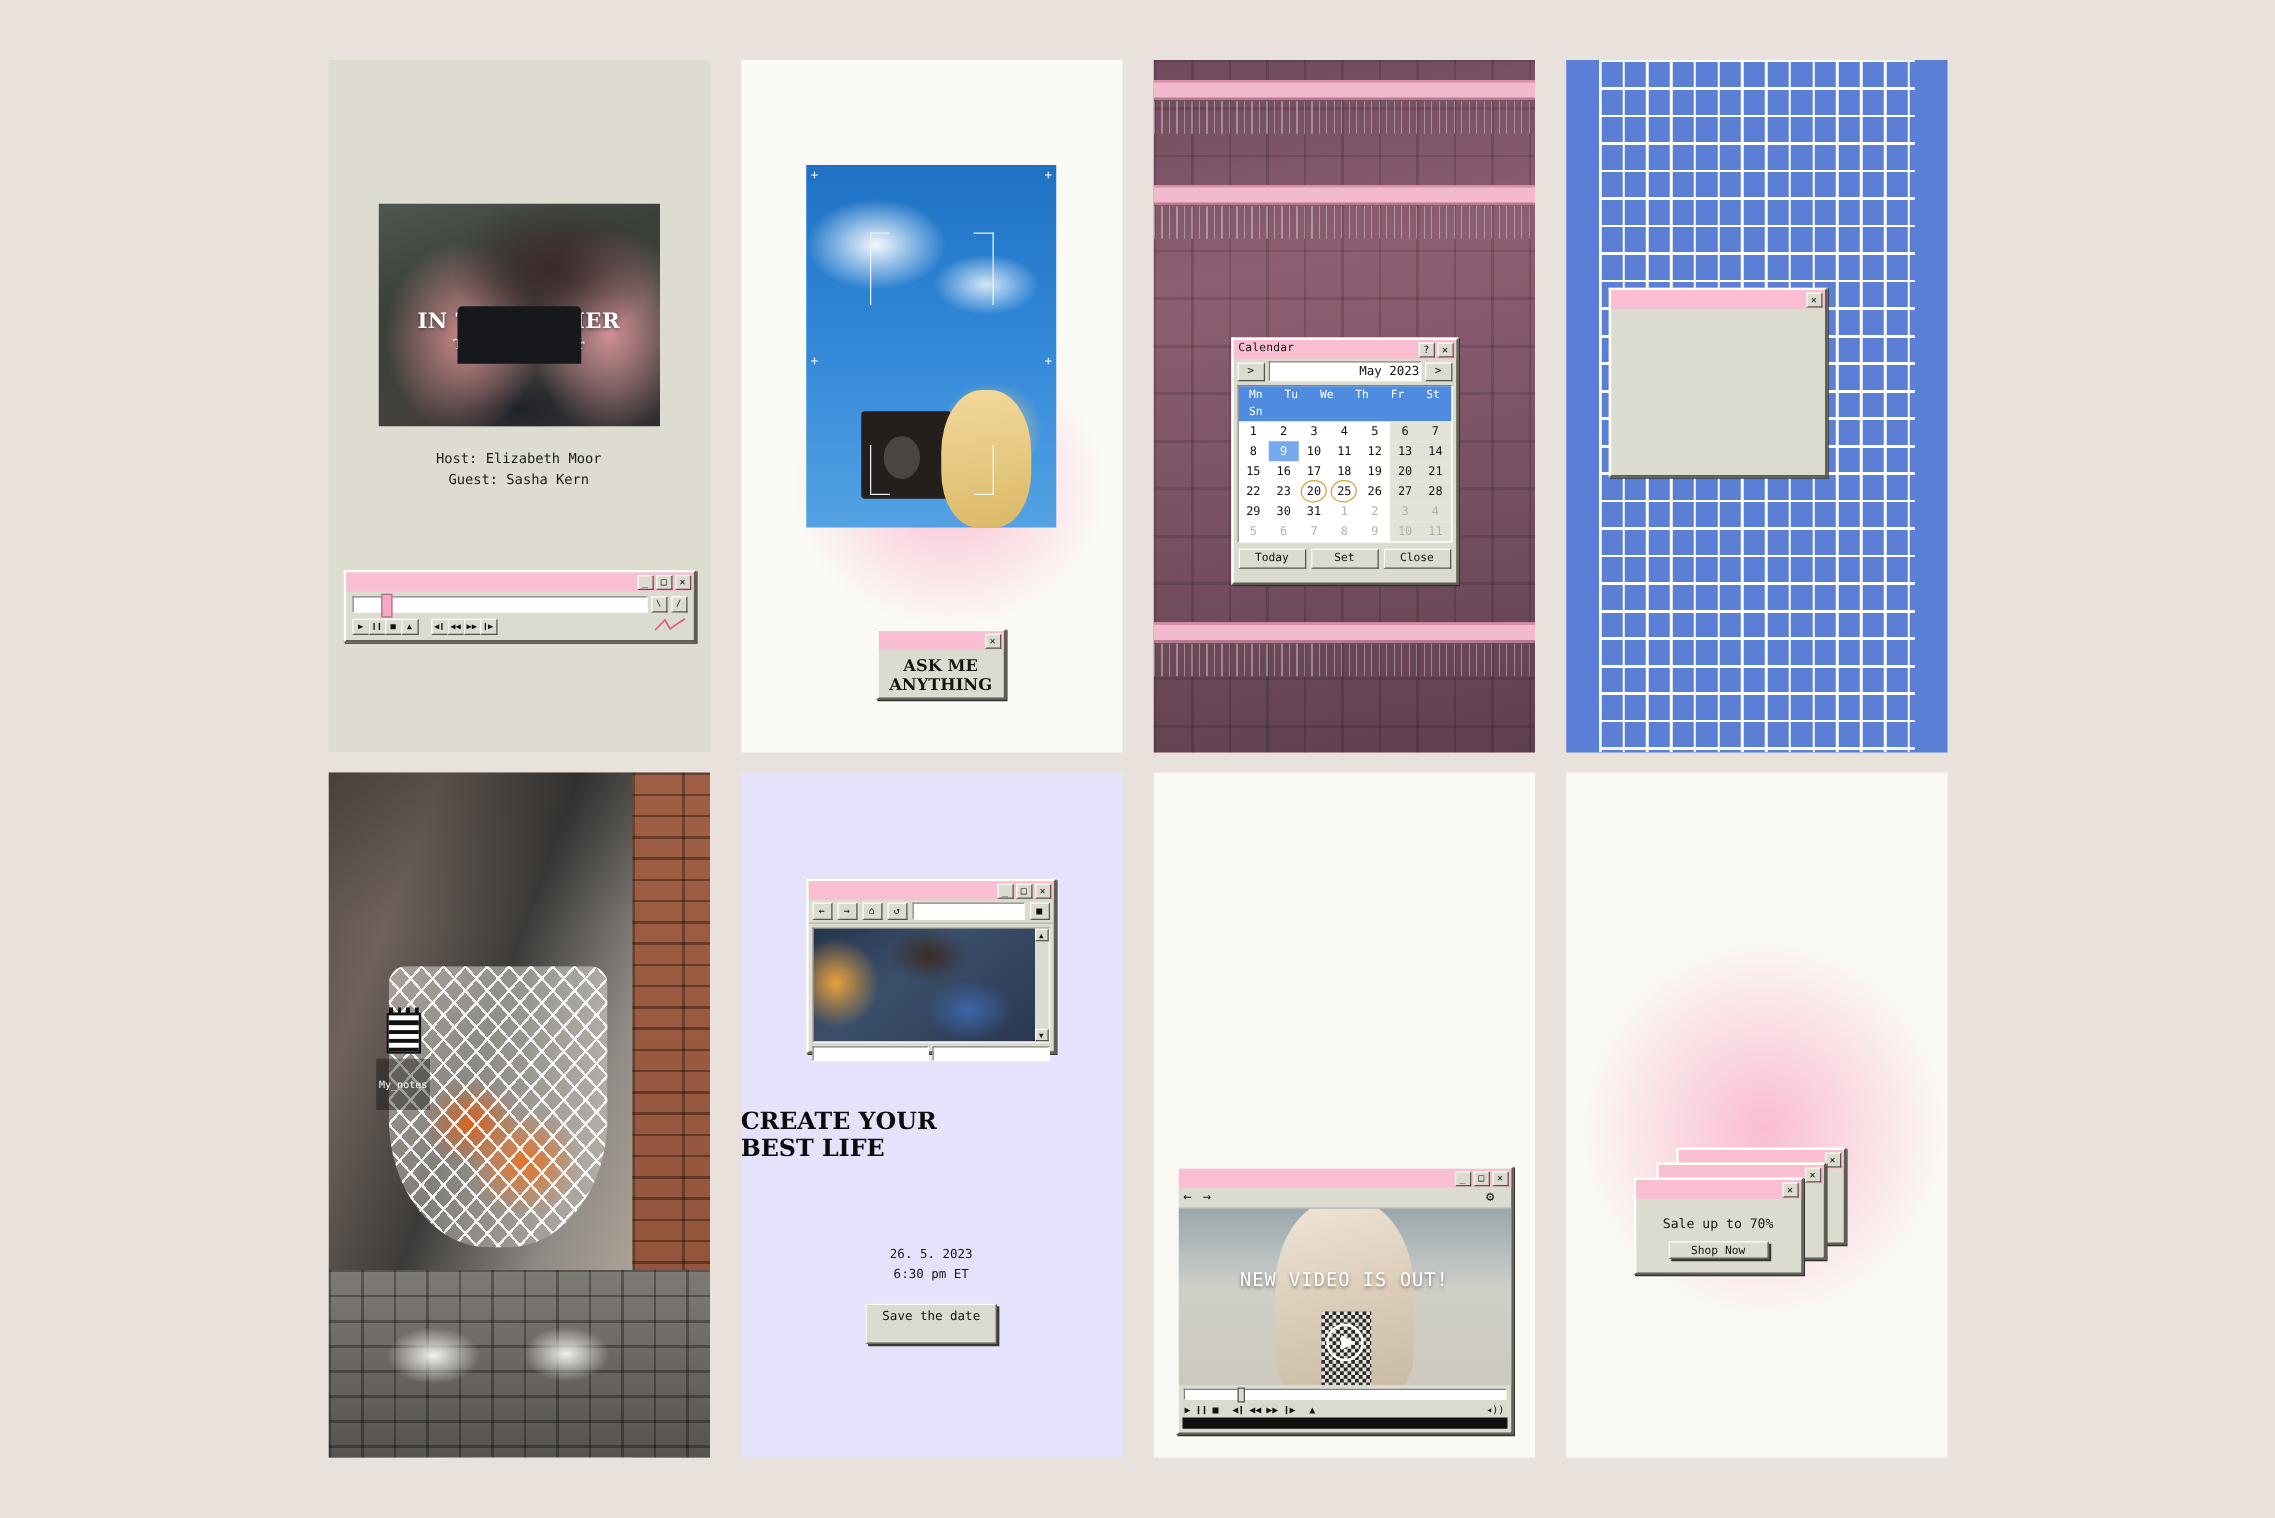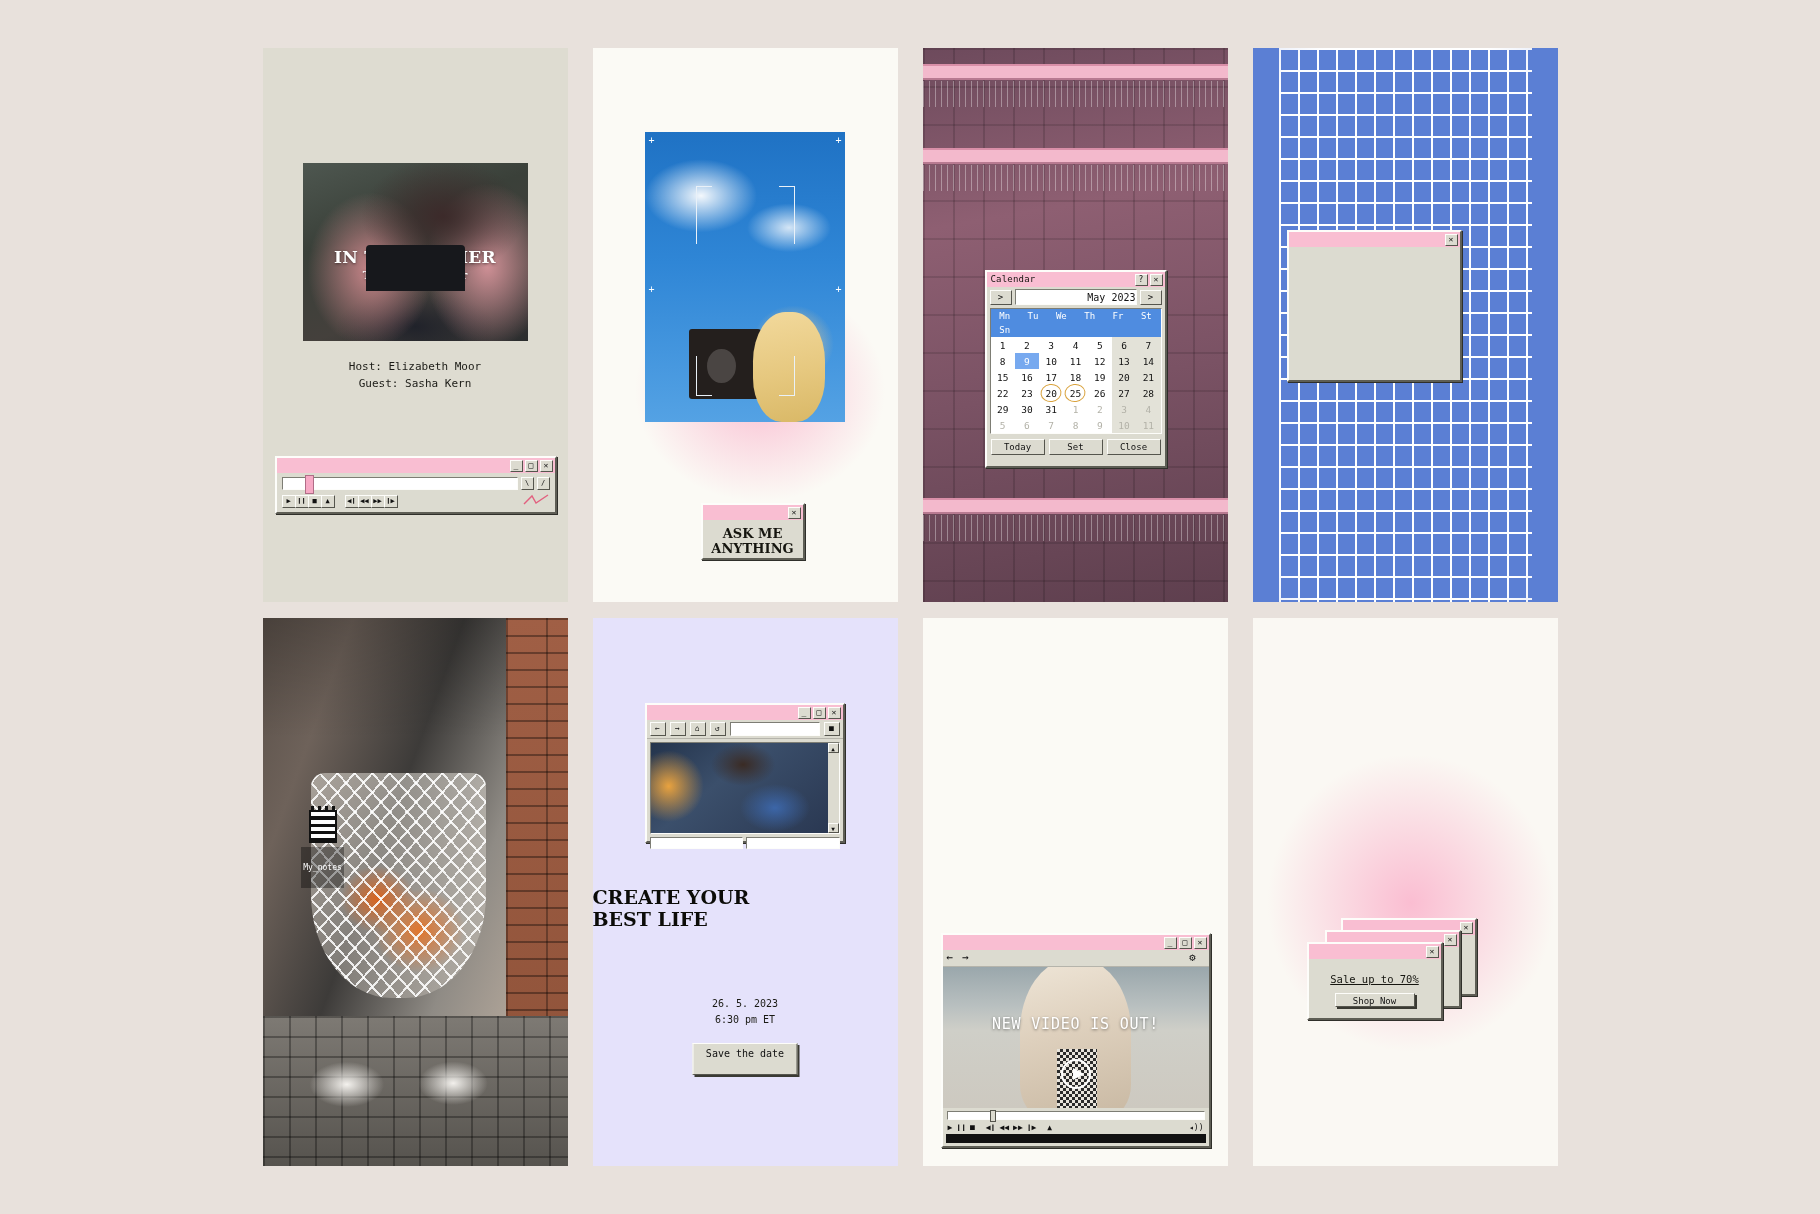--- a/index.html
+++ b/index.html
@@ -359,21 +359,21 @@
     position:absolute; left:52%; top:52%; width:290px; height:300px; transform:translate(-50%,-50%);
     background: radial-gradient(ellipse at center, rgba(250,183,206,.9) 0%, rgba(250,183,206,0) 70%);
   }
   .c8 .d3 { left: 88px; top: 300px; width: 136px; height: 78px; }
   .c8 .d2 { left: 72px; top: 312px; width: 136px; height: 78px; }
   .c8 .d1 { left: 54px; top: 324px; width: 136px; height: 78px; }
   .c8 .d1 .body {
     height:61px; display:flex; flex-direction:column; align-items:center;
     justify-content:center; gap:8px;
   }
-  .c8 .sale { font-size:10.5px; color:#15150f;text-decoration:underline; }
+  .c8 .sale { font-size:10.5px; color:#15150f; }
   .c8 .shop {
     width:80px; height:14px; font-size:9px; line-height:15px;
     box-shadow: 2px 2px 0 #3a3a33;
   }
 </style>
 </head>
 <body>
 
 <div class="board">
 

